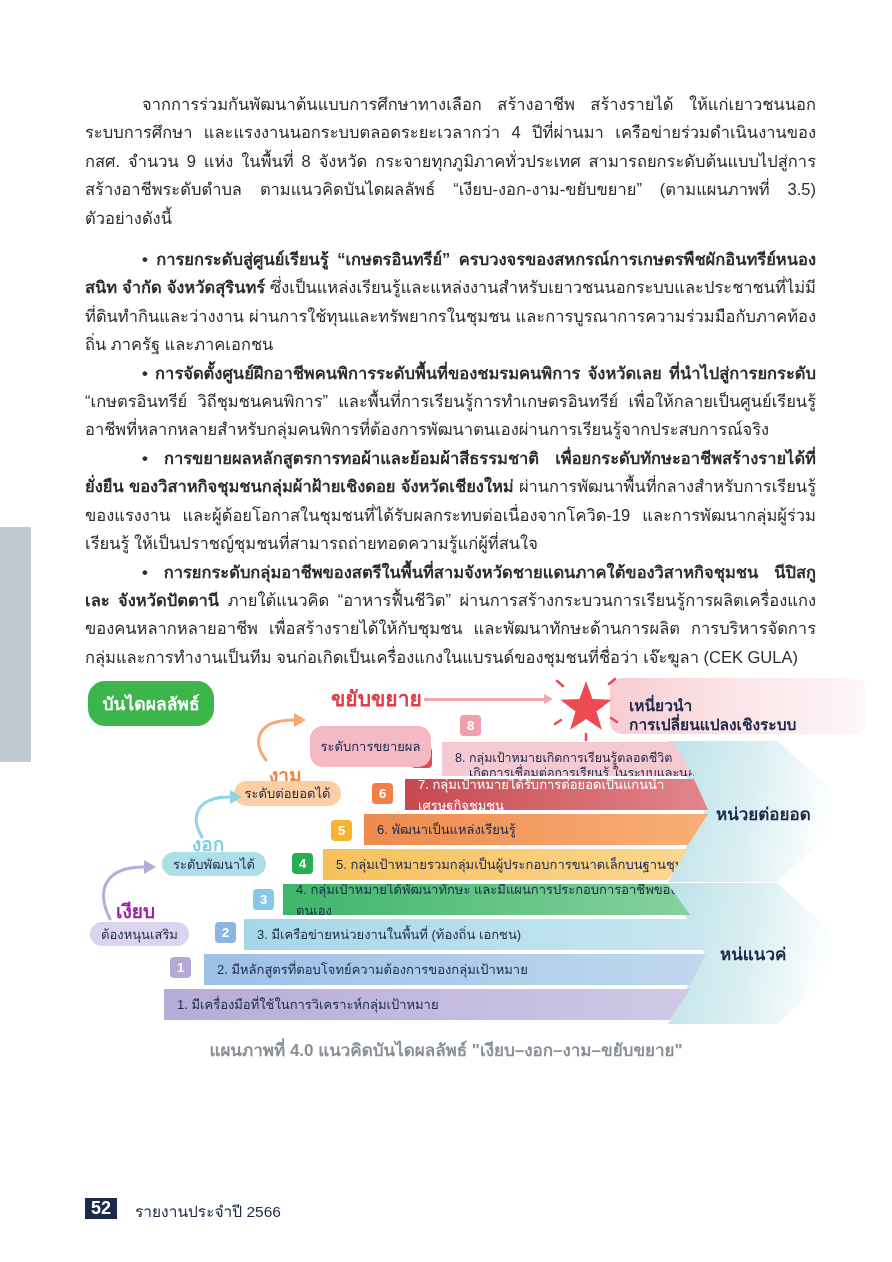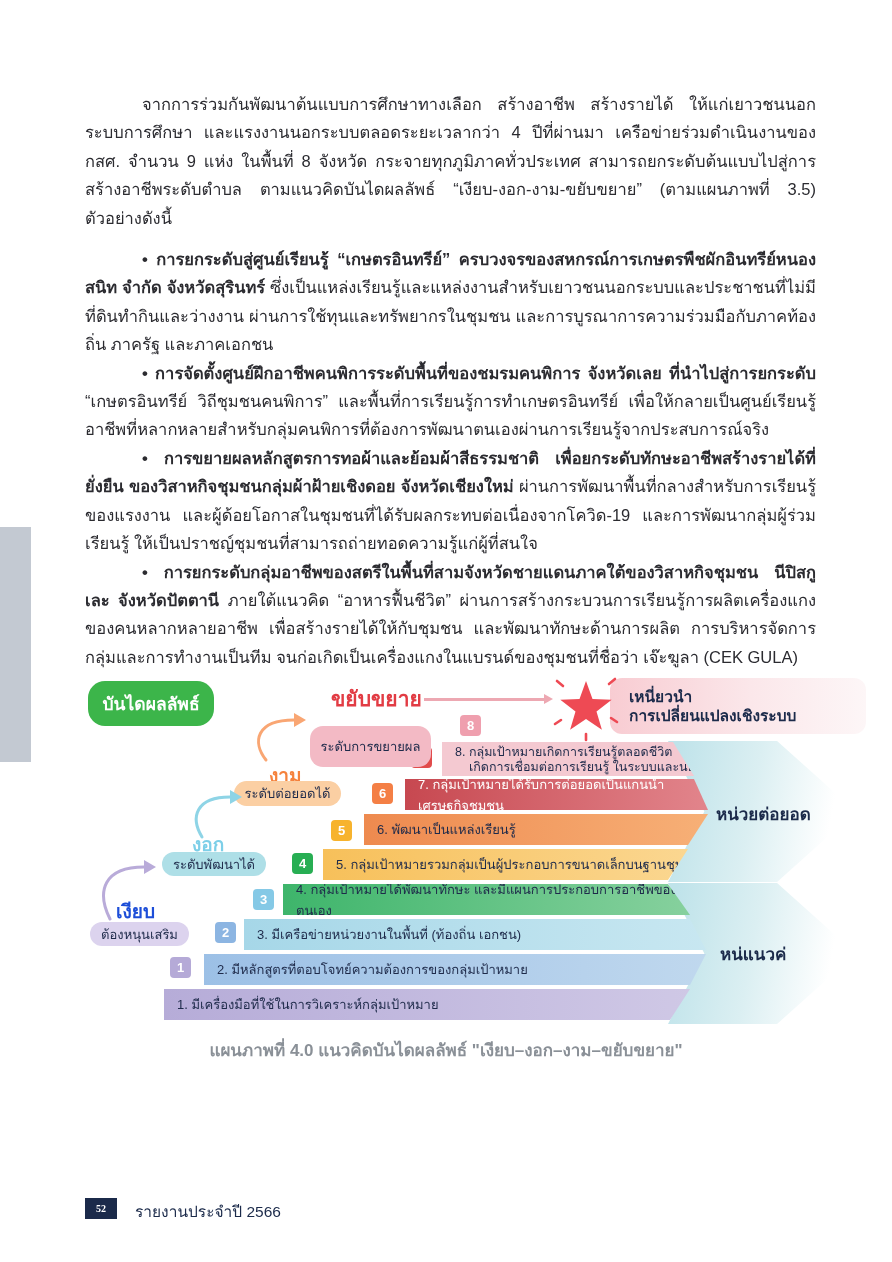--- a/index.html
+++ b/index.html
@@ -39,61 +39,61 @@
   .bar-4{left:283px;top:224px;width:427px;background:linear-gradient(90deg,#3eb56b,#8ad2a0);
          clip-path:polygon(0 0,calc(100% - 42px) 0,calc(100% - 20px) 100%,0 100%);}
   .bar-5{left:323px;top:189px;width:387px;background:linear-gradient(90deg,#f7c05a,#fbd894);
          clip-path:polygon(0 0,calc(100% - 22px) 0,calc(100% - 42px) 100%,0 100%);}
   .bar-6{left:364px;top:154px;width:346px;background:linear-gradient(90deg,#ee8a4f,#f7b077);
          clip-path:polygon(0 0,calc(100% - 2px) 0,calc(100% - 22px) 100%,0 100%);}
   .bar-7{left:405px;top:119px;width:305px;background:linear-gradient(90deg,#c74850,#e2858c);color:#ffffff;
          clip-path:polygon(0 0,calc(100% - 16px) 0,calc(100% - 2px) 100%,0 100%);}
   .bar-8{left:442px;top:82px;width:268px;height:34px;background:#f4c9d1;
          clip-path:polygon(0 0,calc(100% - 37px) 0,calc(100% - 16px) 100%,0 100%);
-         display:block;padding-top:3px;font-size:12.5px;line-height:14.5px;}
+         display:block;padding-top:9px;font-size:12.5px;line-height:14.5px;}
   .bar-8 .l2{margin-left:14px;}
   
   .badge{width:21px;height:21px;border-radius:6px;border:2px solid #ffffff;box-sizing:content-box;
          display:flex;align-items:center;justify-content:center;color:#fff;font-weight:bold;font-size:13px;}
   .bd-1{left:168px;top:295px;background:#b5aad7;}
   .bd-2{left:213px;top:260px;background:#8cb5e2;}
   .bd-3{left:251px;top:227px;background:#85c9e6;}
   .bd-4{left:290px;top:191px;background:#27ae53;}
   .bd-5{left:329px;top:158px;background:#f7b32d;}
   .bd-6{left:370px;top:121px;background:#f47f45;}
   .bd-7{left:409px;top:85px;background:#e14b4b;}
   .bd-8{left:458px;top:53px;background:#ef9fae;}
   
   .pill{border-radius:13px;display:flex;align-items:center;justify-content:center;
         font-size:13px;color:#1e2a4a;}
   .pl-support{left:90px;top:262px;width:99px;height:24px;background:#dcd3ee;}
   .pl-develop{left:162px;top:192px;width:104px;height:24px;background:#aedfe7;}
   .pl-extend{left:234px;top:121px;width:107px;height:25px;background:#fbcfa3;}
   .pl-expand{left:310px;top:66px;width:121px;height:41px;background:#f3bac5;}
   .step-label{font-weight:bold;}
-  .sl-1{left:116px;top:236px;font-size:19px;color:#1d4ed8;}
+  .sl-1{left:116px;top:236px;font-size:19px;color:#a21caf;}
   .sl-2{left:192px;top:169px;font-size:19px;color:#7dcfe8;}
   .sl-3{left:269px;top:100px;font-size:19px;color:#f5823c;}
   .sl-4{left:331px;top:22px;font-size:21px;color:#e23c44;}
   
   .line-arrow{left:424px;top:38px;width:120px;height:3px;background:#eda8b2;}
   .line-arrow:after{content:"";position:absolute;right:-9px;top:-4px;border-left:9px solid #eda8b2;
         border-top:5.5px solid transparent;border-bottom:5.5px solid transparent;}
   
   .note-box{left:610px;top:18px;width:256px;height:56px;border-radius:12px;z-index:1;
         background:linear-gradient(90deg,#f8ccd2,#fbe7ea 55%,#fdf6f7);
-        padding:9px 0 0 19px;box-sizing:border-box;font-size:15.5px;line-height:19px;
+        padding:18px 0 0 19px;box-sizing:border-box;font-size:15.5px;line-height:19px;
         font-weight:bold;color:#1b2a4a;}
   .star-svg{left:548px;top:12px;z-index:2;}
   .curve-svg{pointer-events:none;}
   
   .caption{position:absolute;left:0;top:1036px;width:892px;text-align:center;
            font-size:17px;font-weight:bold;color:#8a9097;}
   .footer-num{position:absolute;left:85px;top:1198px;width:32px;height:21px;background:#1b2a4a;
-              color:#fff;font-size:10px;font-weight:bold;display:flex;align-items:center;justify-content:center;font-family:Liberation Serif, serif;}
+              color:#fff;font-size:18px;font-weight:bold;display:flex;align-items:center;justify-content:center;}
   .footer-label{position:absolute;left:135px;top:1199px;font-size:15.5px;color:#1b2a4a;}
 </style>
 </head>
 <body>
 
 <div id="page">
 
   <div class="edge-tab"></div>
 
   <div class="text-col">

